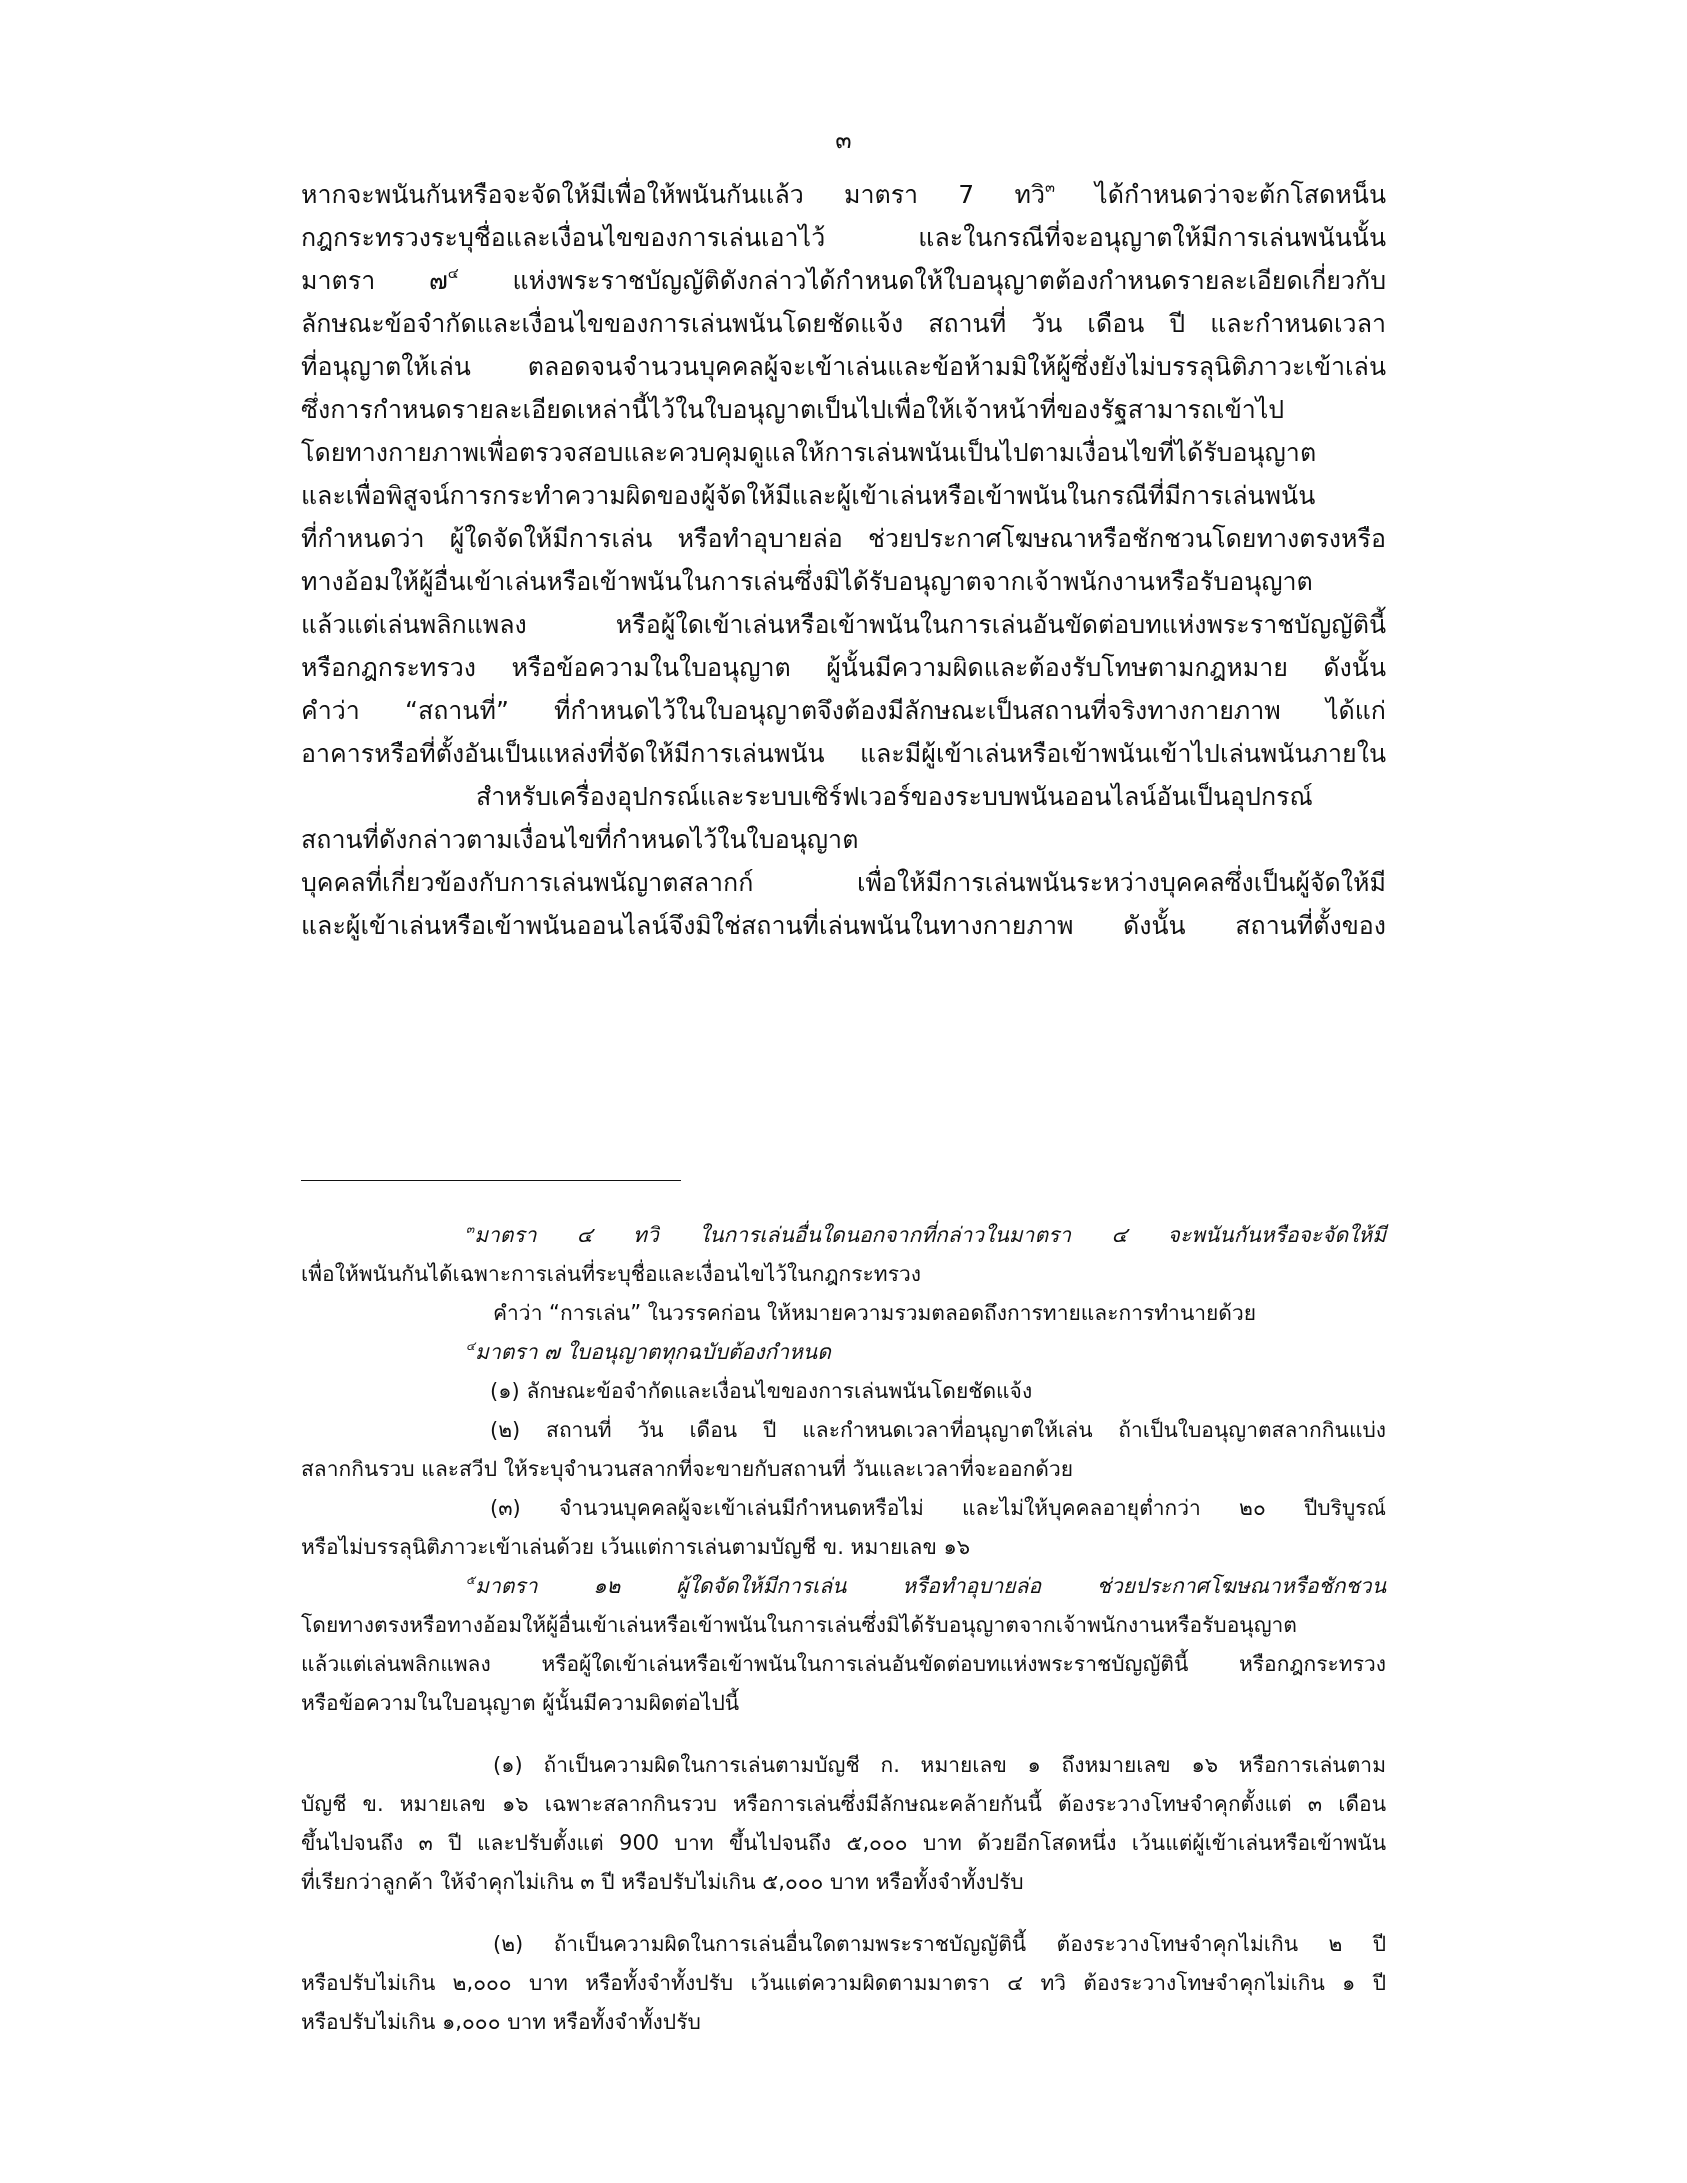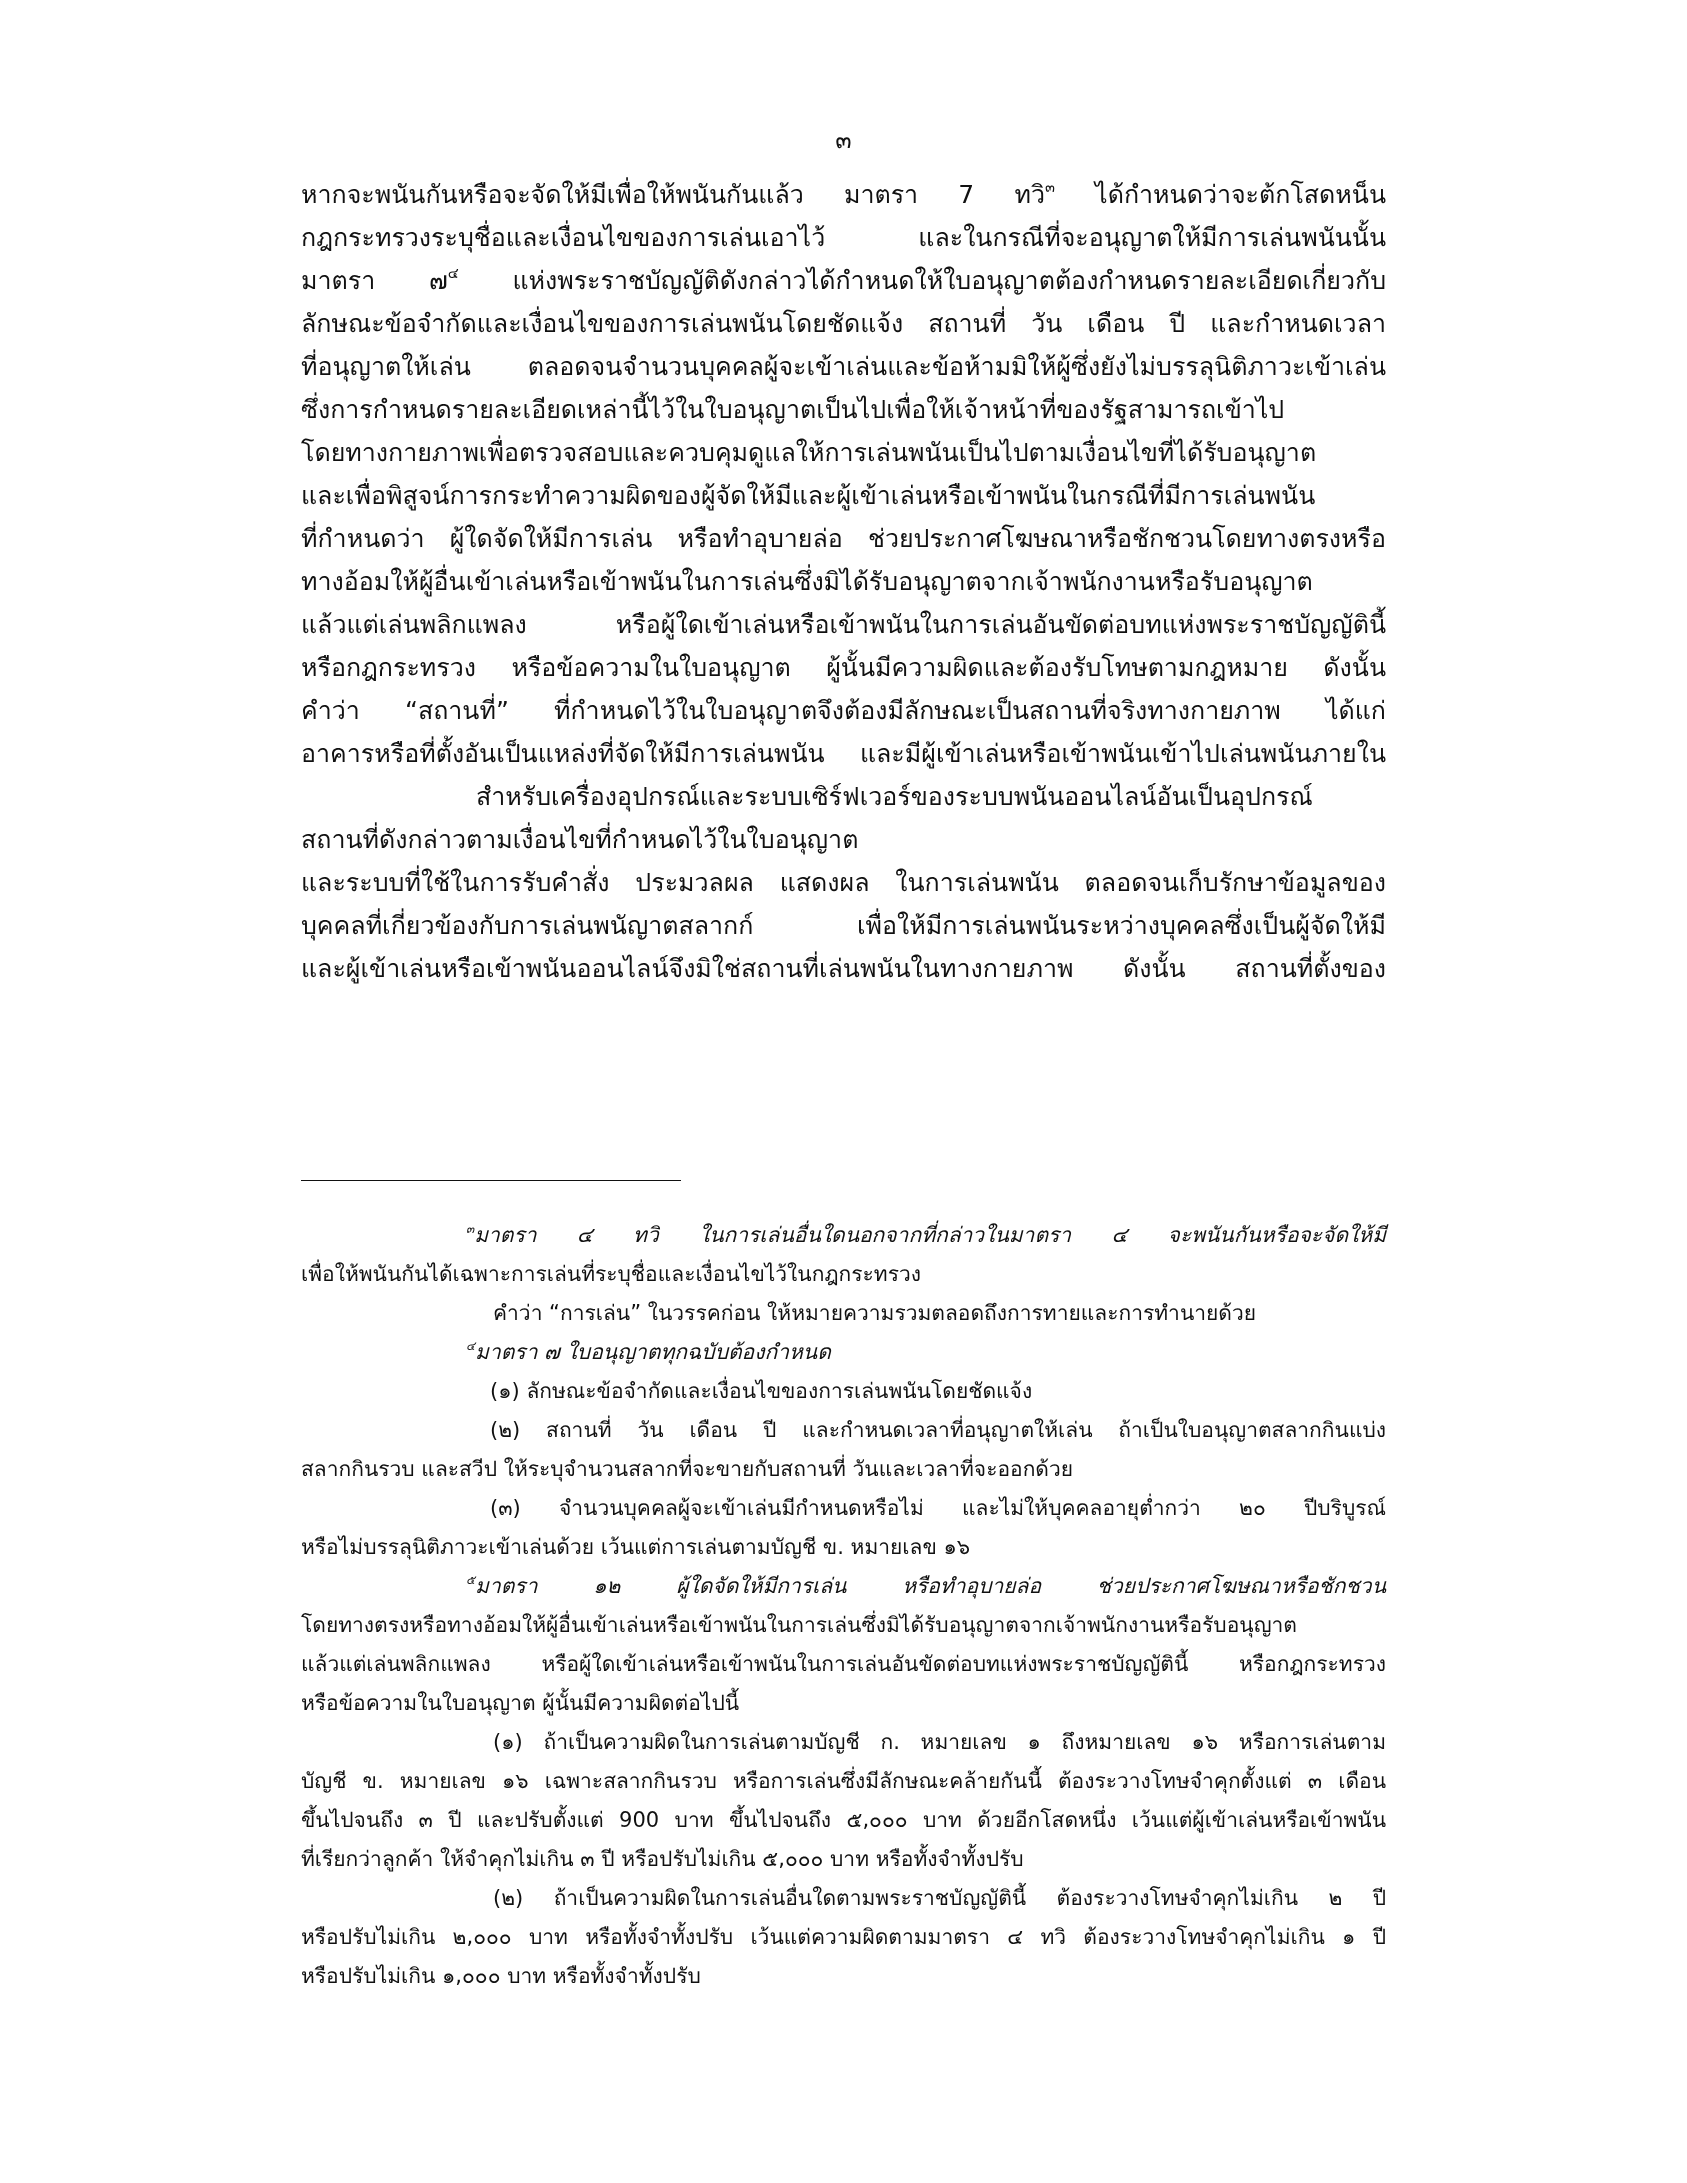--- a/index.html
+++ b/index.html
@@ -32,21 +32,21 @@
     font-size: 21px; line-height: 39px;
   }
   .fline {
     display: block; white-space: nowrap; text-align: justify;
     text-align-last: justify; height: 39px;
   }
   .fline.last { text-align-last: left; }
   .fline.indent1 { padding-left: 165px; font-style: italic; }
   .fline.indent2 { padding-left: 192px; }
   .fline.indent3 { padding-left: 189px; }
-  .fline.indent4 { padding-left: 192px; }
+  .fline.indent4 { padding-left: 192px; margin-top: 23px; }
   sup.ffn { font-size: 12px; vertical-align: 8.6px; line-height: 0; }
 </style>
 </head>
 <body>
 
 <div class="page-number">๓</div>
 
 <div class="body-text">
   <span class="line"><span>หากจะพนันกันหรือจะจัดให้มีเพื่อให้พนันกันแล้ว มาตรา 7 ทวิ</span><sup class="fn">๓</sup><span> ได้กำหนดว่าจะต้กโสดหน็น</span></span>
   <span class="line">กฎกระทรวงระบุชื่อและเงื่อนไขของการเล่นเอาไว้ และในกรณีที่จะอนุญาตให้มีการเล่นพนันนั้น</span>
@@ -58,21 +58,20 @@
   <span class="line">และเพื่อพิสูจน์การกระทำความผิดของผู้จัดให้มีและผู้เข้าเล่นหรือเข้าพนันในกรณีที่มีการเล่นพนัน</span>
   <span class="line">ที่กำหนดว่า ผู้ใดจัดให้มีการเล่น หรือทำอุบายล่อ ช่วยประกาศโฆษณาหรือชักชวนโดยทางตรงหรือ</span>
   <span class="line">ทางอ้อมให้ผู้อื่นเข้าเล่นหรือเข้าพนันในการเล่นซึ่งมิได้รับอนุญาตจากเจ้าพนักงานหรือรับอนุญาต</span>
   <span class="line">แล้วแต่เล่นพลิกแพลง หรือผู้ใดเข้าเล่นหรือเข้าพนันในการเล่นอันขัดต่อบทแห่งพระราชบัญญัตินี้</span>
   <span class="line">หรือกฎกระทรวง หรือข้อความในใบอนุญาต ผู้นั้นมีความผิดและต้องรับโทษตามกฎหมาย  ดังนั้น</span>
   <span class="line">คำว่า “สถานที่”  ที่กำหนดไว้ในใบอนุญาตจึงต้องมีลักษณะเป็นสถานที่จริงทางกายภาพ ได้แก่</span>
   <span class="line">อาคารหรือที่ตั้งอันเป็นแหล่งที่จัดให้มีการเล่นพนัน และมีผู้เข้าเล่นหรือเข้าพนันเข้าไปเล่นพนันภายใน</span>
   <span class="line indent">สำหรับเครื่องอุปกรณ์และระบบเซิร์ฟเวอร์ของระบบพนันออนไลน์อันเป็นอุปกรณ์</span>
 
   <span class="line last">สถานที่ดังกล่าวตามเงื่อนไขที่กำหนดไว้ในใบอนุญาต</span>
-  <span class="line">และระบบที่ใช้ในการรับคำสั่ง ประมวลผล แสดงผล ในการเล่นพนัน ตลอดจนเก็บรักษาข้อมูลของ</span>
   <span class="line">บุคคลที่เกี่ยวข้องกับการเล่นพนัญาตสลากก์ เพื่อให้มีการเล่นพนันระหว่างบุคคลซึ่งเป็นผู้จัดให้มี</span>
   <span class="line">และผู้เข้าเล่นหรือเข้าพนันออนไลน์จึงมิใช่สถานที่เล่นพนันในทางกายภาพ   ดังนั้น สถานที่ตั้งของ</span>
 </div>
 
 <div class="separator"></div>
 
 <div class="footnotes">
   <span class="fline indent1"><sup class="ffn">๓</sup><span>มาตรา ๔ ทวิ  ในการเล่นอื่นใดนอกจากที่กล่าวในมาตรา ๔ จะพนันกันหรือจะจัดให้มี</span></span>
   <span class="fline last">เพื่อให้พนันกันได้เฉพาะการเล่นที่ระบุชื่อและเงื่อนไขไว้ในกฎกระทรวง</span>
   <span class="fline last indent2">คำว่า “การเล่น” ในวรรคก่อน ให้หมายความรวมตลอดถึงการทายและการทำนายด้วย</span>

